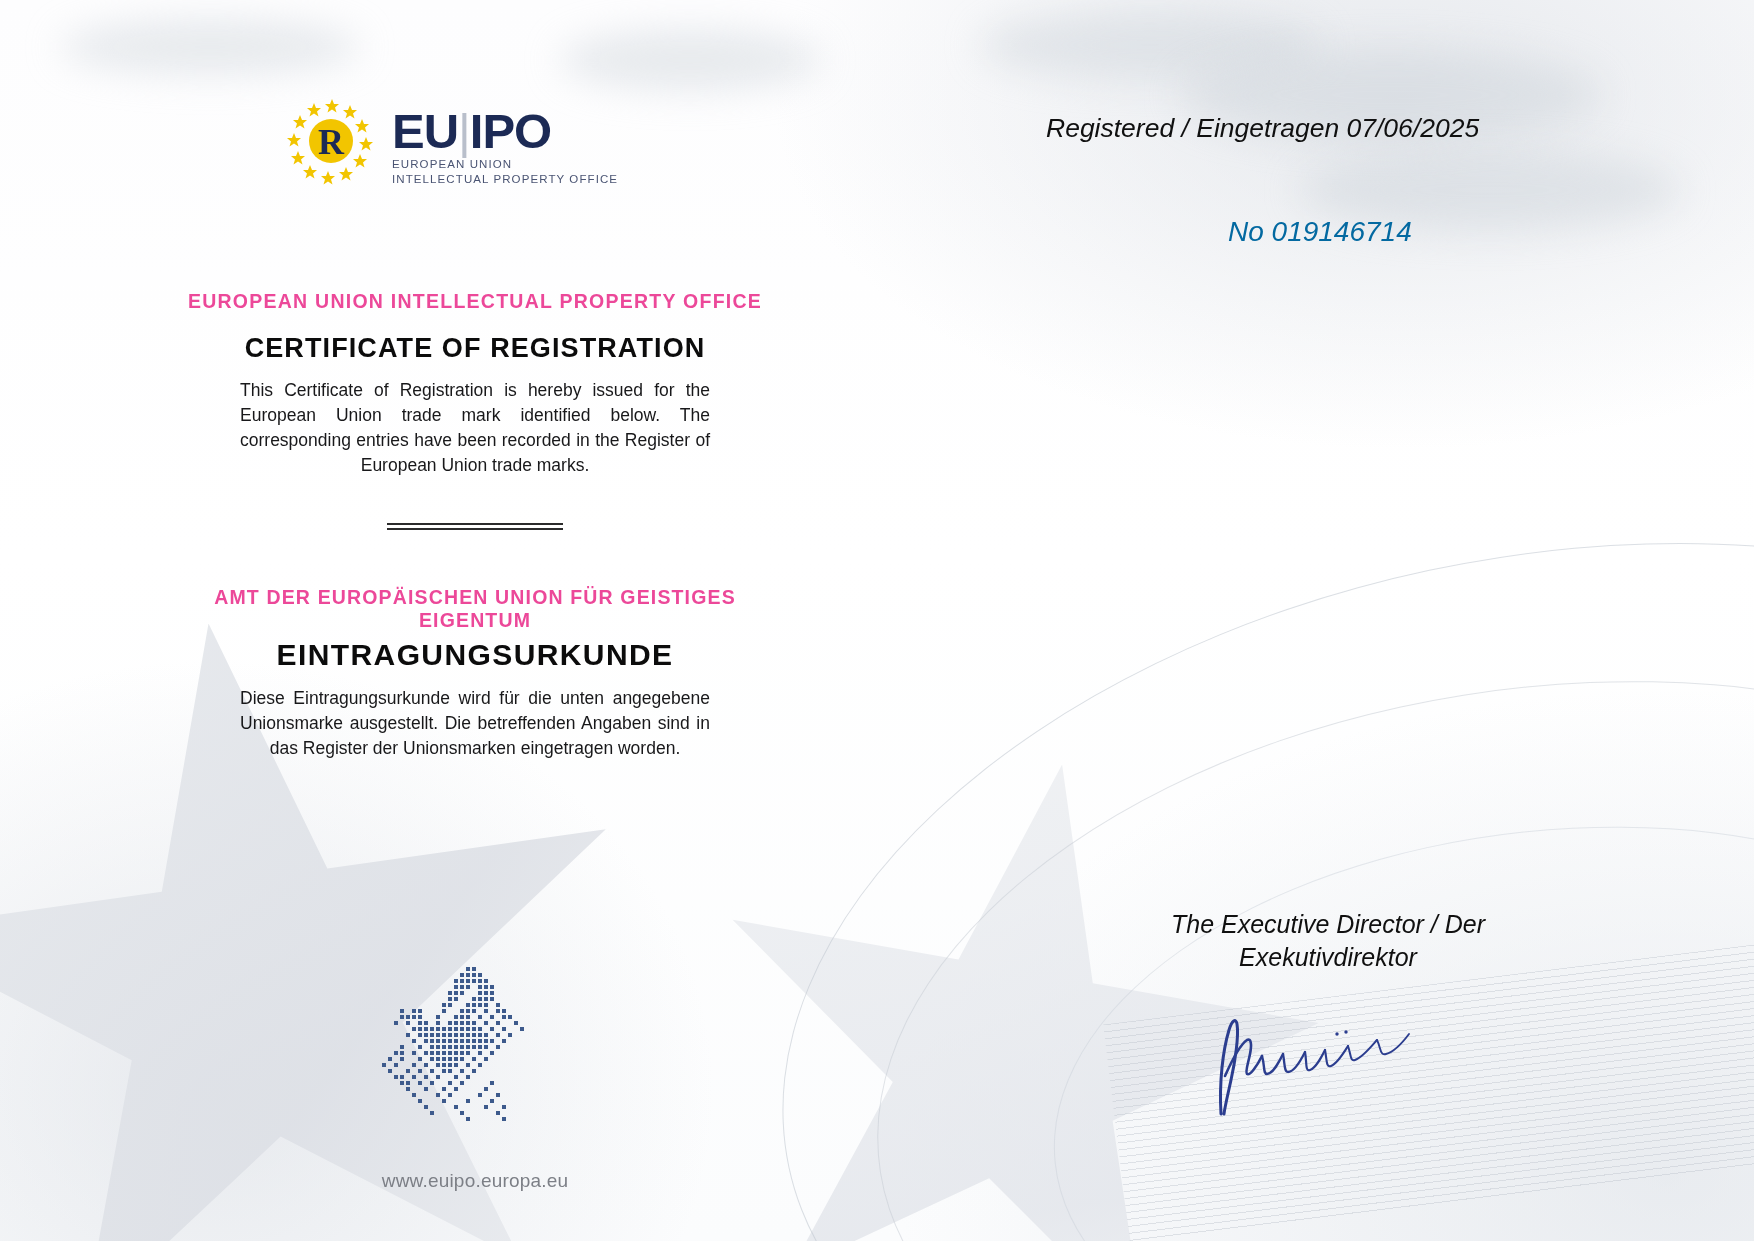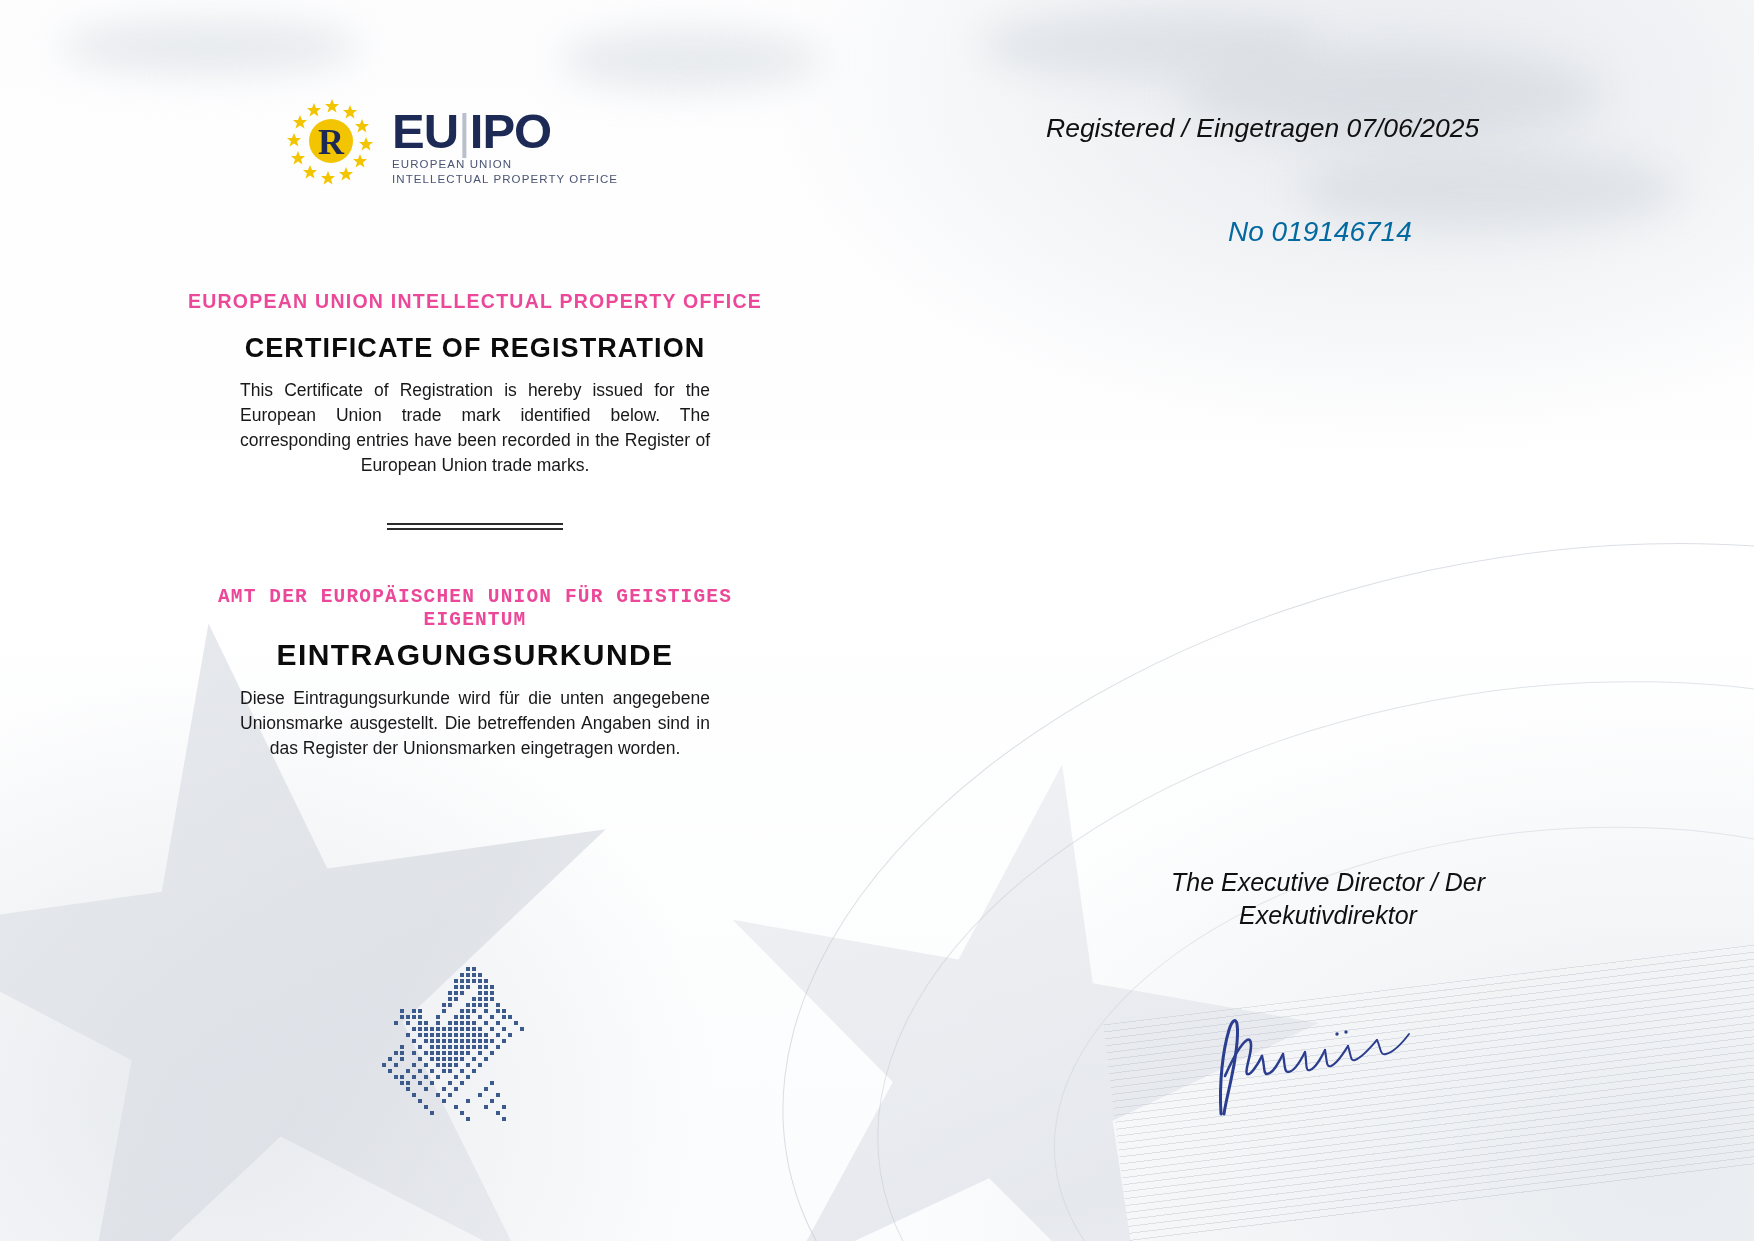--- a/index.html
+++ b/index.html
@@ -159,21 +159,21 @@
   }
   .divider {
     width: 176px;
     height: 0;
     margin: 46px auto 0 auto;
     border-top: 2px solid #2b2b2b;
     border-bottom: 2px solid #2b2b2b;
     height: 3px;
   }
   .de-block { margin-top: 56px; }
-  .de-block .org-line { letter-spacing: 1.15px; font-family: Liberation Mono, monospace; }
+  .de-block .org-line { letter-spacing: 1.15px; }
   .de-block .cert-title { font-size: 30px; letter-spacing: 1.4px; margin-top: 6px; }
 
   
   .map-wrap {
     position: absolute;
     left: 370px;
     top: 965px;
     width: 210px;
     height: 175px;
   }
@@ -223,21 +223,21 @@
   }
   .mark-text {
     font-size: 21px;
     color: #1a1a1a;
     padding-left: 190px;
     letter-spacing: 0.4px;
   }
   .director {
     position: absolute;
     left: 1108px;
-    top: 866px;
+    top: 908px;
     width: 440px;
     text-align: center;
     font-size: 25px;
     font-style: italic;
     color: #101010;
     line-height: 1.32;
   }
   .signature {
     position: absolute;
     left: 1215px;
@@ -554,20 +554,21 @@
             <rect x="132" y="140" width="4" height="4"></rect>
           <rect x="60" y="146" width="4" height="4"></rect>
             <rect x="90" y="146" width="4" height="4"></rect>
             <rect x="126" y="146" width="4" height="4"></rect>
           <rect x="96" y="152" width="4" height="4"></rect>
             <rect x="132" y="152" width="4" height="4"></rect>
         </g>
       </svg>
     </div>
 
+    <div class="map-url">www.euipo.europa.eu</div>
 
     <div class="reg-line">Registered / Eingetragen 07/06/2025</div>
     <div class="reg-no">No 019146714</div>
 
 
     <div class="director">The Executive Director / Der Exekutivdirektor</div>
 
     <div class="signature">
       <svg viewBox="0 0 230 110" width="230" height="110" aria-hidden="true">
         <g fill="none" stroke="#2b3d8f" stroke-linecap="round" stroke-linejoin="round">

